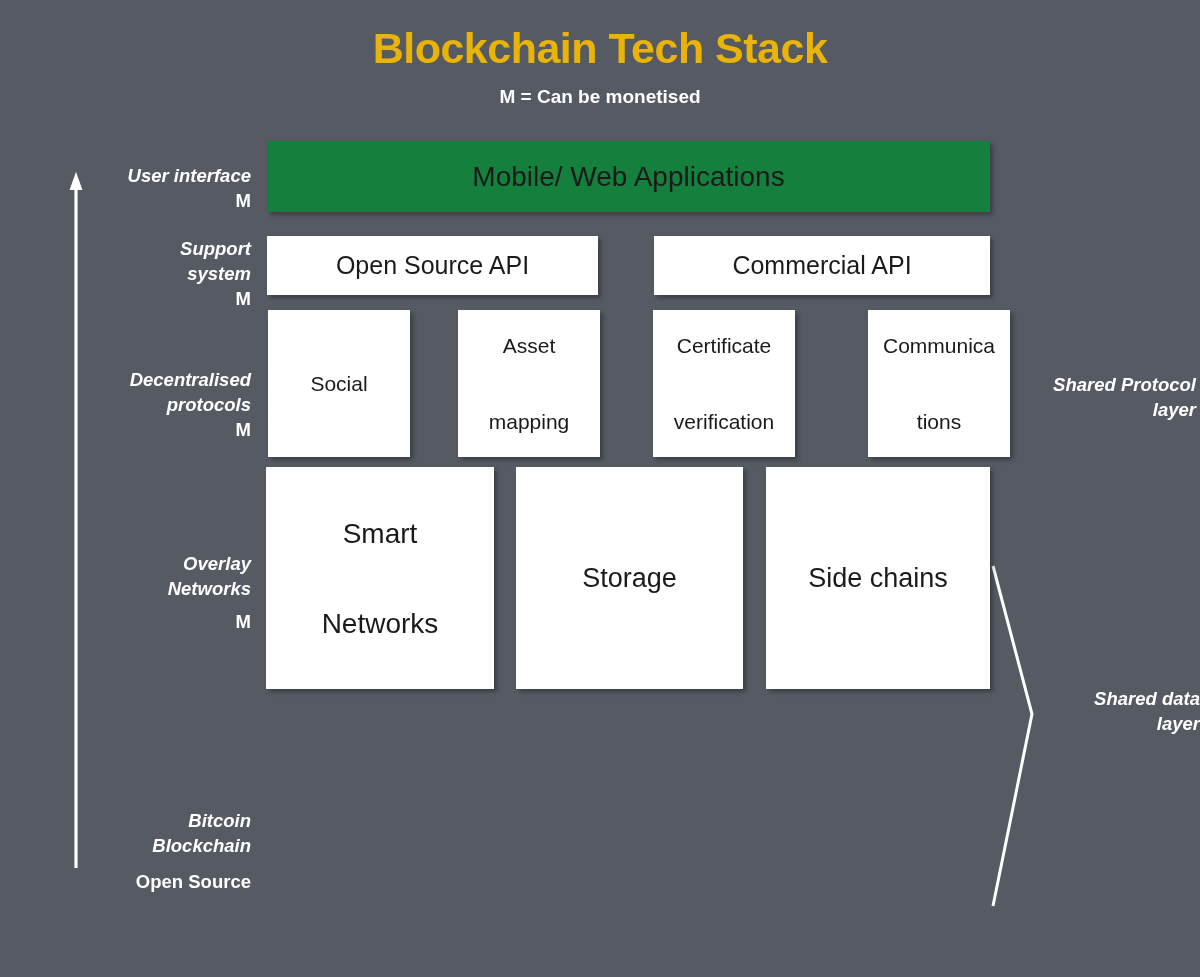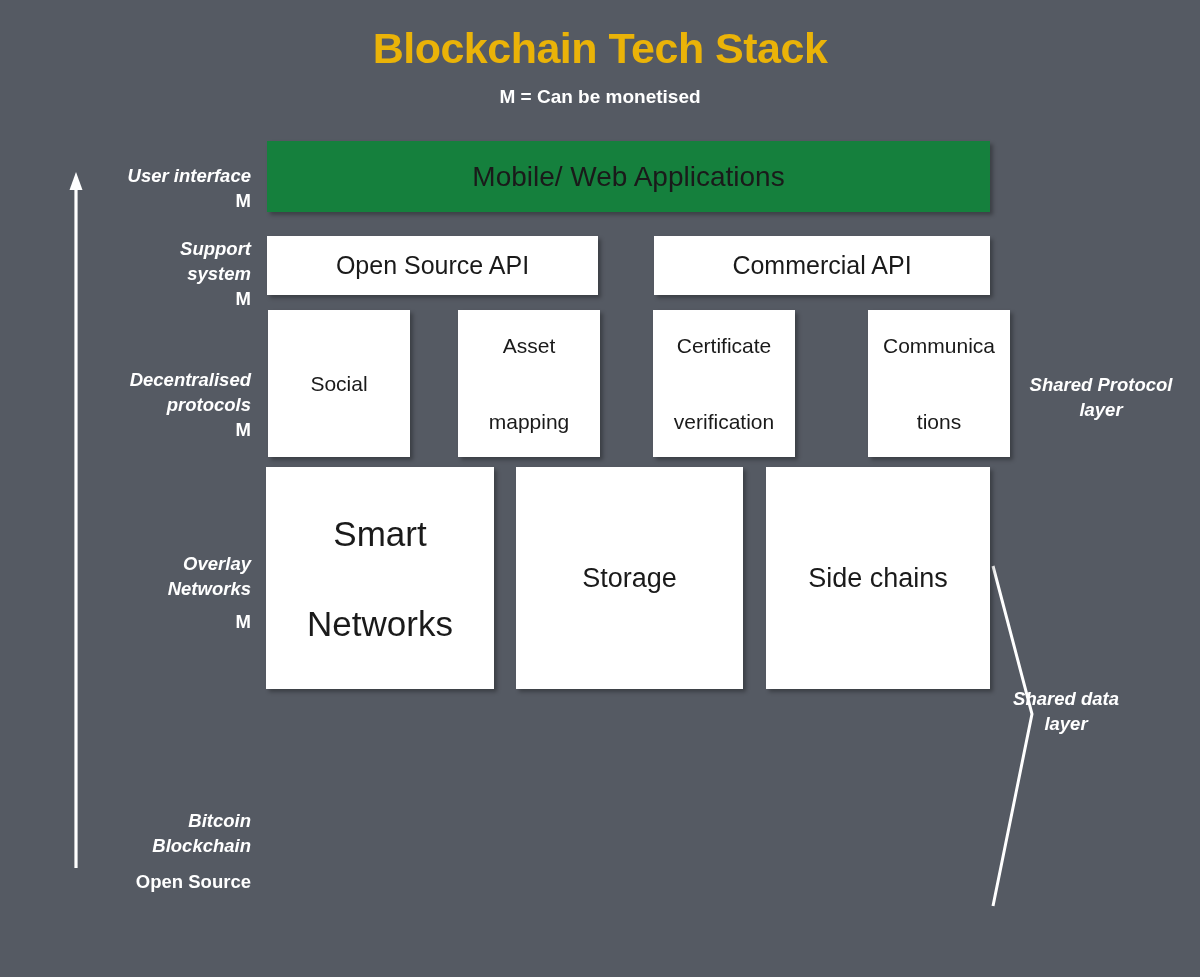--- a/index.html
+++ b/index.html
@@ -58,21 +58,21 @@
     font-style: normal;
     display: block;
   }
   .axis-label.plain {
     font-style: normal;
   }
 
   
   .right-label {
     position: absolute;
-    text-align: center;
+    text-align: right;
     color: #ffffff;
     font-size: 18.5px;
     font-weight: bold;
     font-style: italic;
     line-height: 25px;
   }
 
   
   .box {
     position: absolute;
@@ -149,21 +149,21 @@
 
   <div class="axis-label plain" style="top:869px;">
     <span>Open Source</span>
   </div>
 
   <div class="right-label" style="left:1006px; top:372px; width:190px;">
     <span>Shared</span>
     <span>Protocol layer</span>
   </div>
 
-  <div class="right-label" style="left:996px; top:686px; width:140px;">
+  <div class="right-label" style="left:1060px; top:686px; width:140px;">
     <span>Shared</span>
     <span>data layer</span>
   </div>
 
   <div class="box box-green" style="left:267px; top:141px; width:723px; height:71px; font-size:28px;">
     <span>Mobile/ Web Applications</span>
   </div>
 
   <div class="box box-yellow" style="left:267px; top:236px; width:331px; height:59px; font-size:25px;">
     <span>Open Source API</span>
@@ -186,21 +186,21 @@
     <span>
       <span>Certificate</span><br><span>verification</span>
     </span>
   </div>
   <div class="box box-white" style="left:848px; top:310px; width:142px; height:147px; font-size:21px; line-height:38px;margin-left:20px;">
     <span>
       <span>Communica</span><br><span>tions</span>
     </span>
   </div>
 
-  <div class="box box-white" style="left:266px; top:467px; width:228px; height:222px; font-size:35px; line-height:45px;">
+  <div class="box box-white" style="left:266px; top:467px; width:228px; height:222px; font-size:28px; line-height:45px;">
     <span>
       <span>Smart</span><br><span>Networks</span>
     </span>
   </div>
   <div class="box box-white" style="left:516px; top:467px; width:227px; height:222px; font-size:27px;">
     <span>Storage</span>
   </div>
   <div class="box box-white" style="left:766px; top:467px; width:224px; height:222px; font-size:27px;">
     <span>Side chains</span>
   </div>

